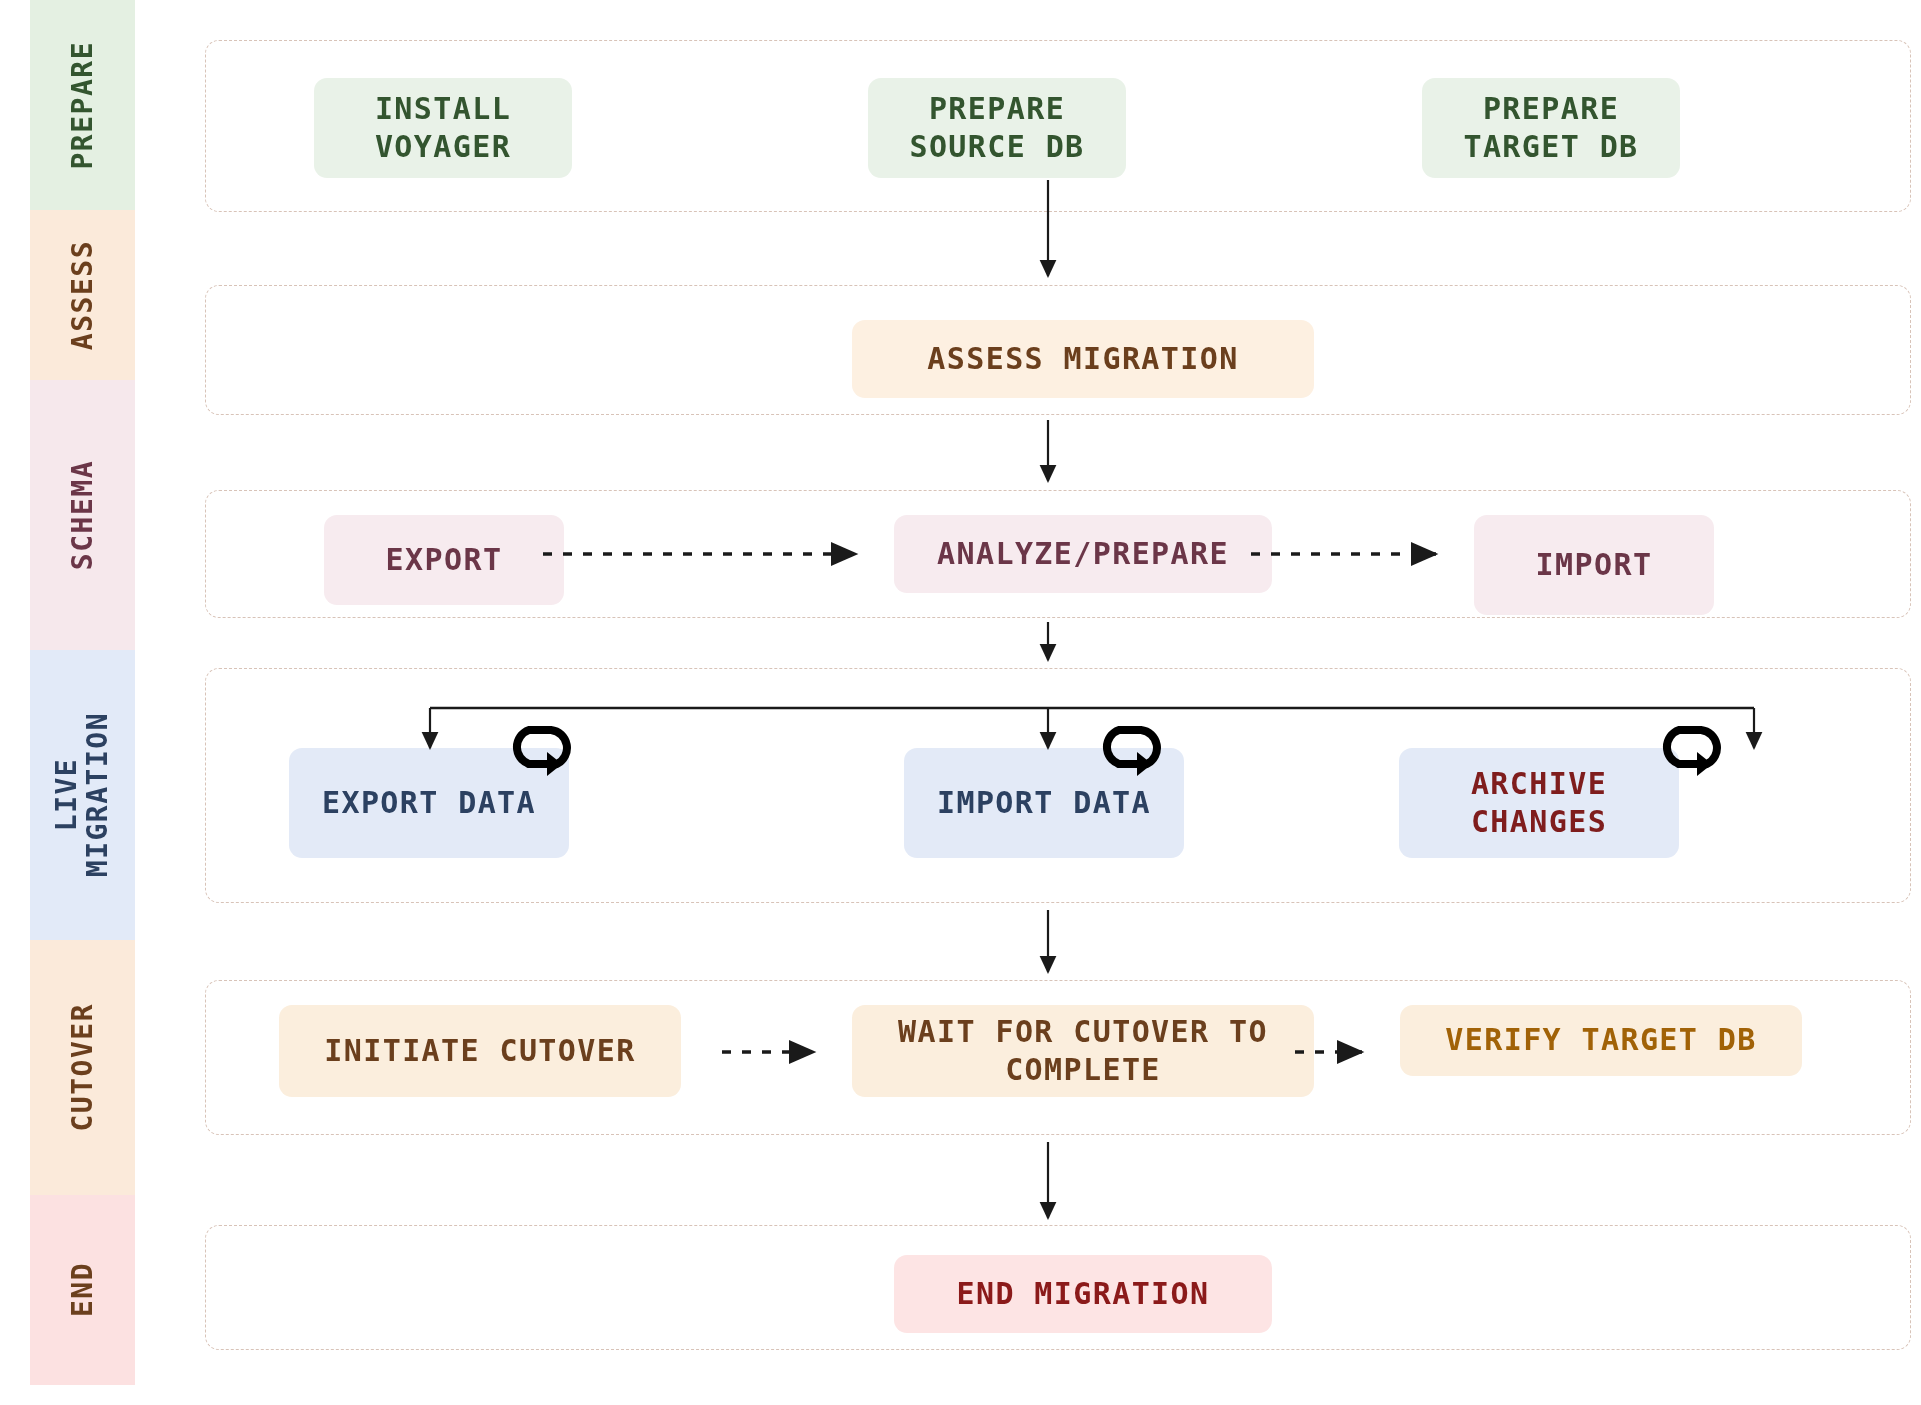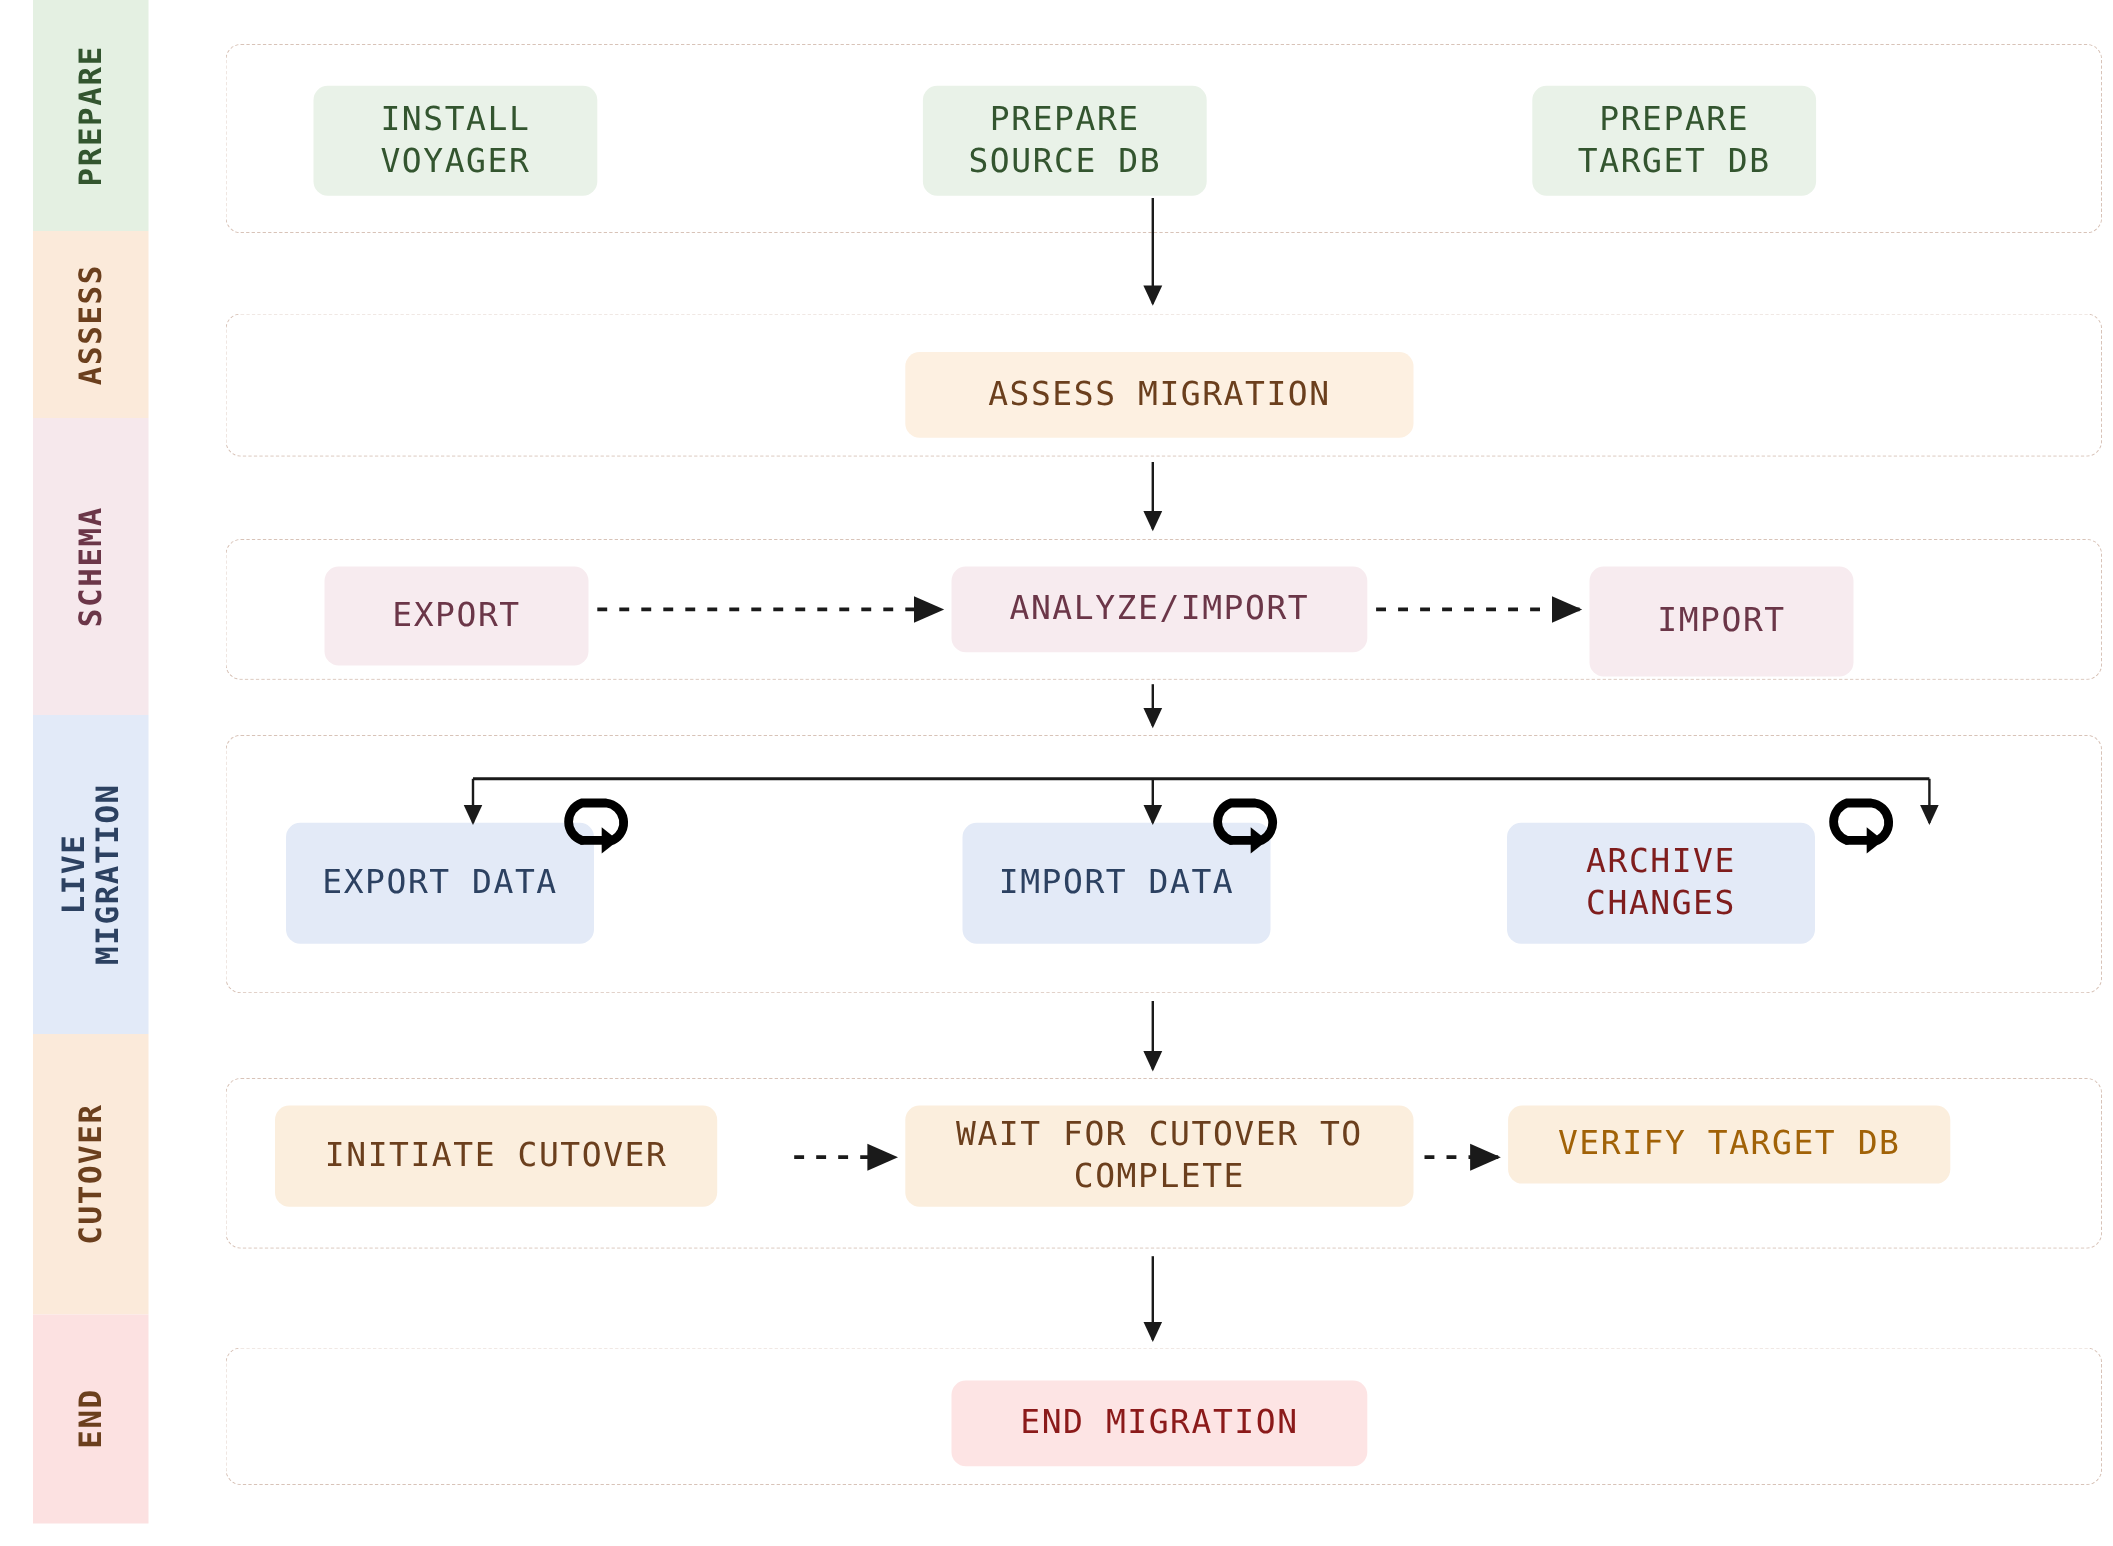--- a/index.html
+++ b/index.html
@@ -37,26 +37,27 @@
     border:1.6px dashed #d8c3b8;
     border-radius:14px;
     background:transparent;
   }
 
   .node {
     position:absolute;
     border-radius:13px;
     display:flex; align-items:center; justify-content:center;
     text-align:center;
-    font-weight:normal;
+    font-weight:bold;
     font-size:30px;
     letter-spacing:1.4px;
     line-height:1.28;
     white-space:pre-line;
     padding:6px 14px;
+    margin-left:29px;
   }
 
   
   #wires { position:absolute; left:0; top:0; width:1921px; height:1405px; pointer-events:none; }
 
   .loop-icon { position:absolute; }
 </style>
 </head>
 <body>
 
@@ -108,21 +109,21 @@
   <div class="lane" style="top:285px;height:130px;"></div>
   <div class="node" style="left:628px;top:320px;width:462px;height:78px;background:#fdf0e1;color:#6b3f1d;justify-content:center;">
     <span>ASSESS MIGRATION</span>
   </div>
 
   <div class="lane" style="top:490px;height:128px;"></div>
   <div class="node" style="left:100px;top:515px;width:240px;height:90px;background:#f7ebef;color:#6b3648;">
     <span>EXPORT</span>
   </div>
   <div class="node" style="left:670px;top:515px;width:378px;height:78px;background:#f7ebef;color:#6b3648;">
-    <span>ANALYZE/IMPORT</span>
+    <span>ANALYZE/PREPARE</span>
   </div>
   <div class="node" style="left:1250px;top:515px;width:240px;height:100px;background:#f7ebef;color:#6b3648;">
     <span>IMPORT</span>
   </div>
 
   <div class="lane" style="top:668px;height:235px;"></div>
   <div class="node" style="left:65px;top:748px;width:280px;height:110px;background:#e3eaf7;color:#2c4161;align-items:center;">
     <span>EXPORT DATA</span>
   </div>
   <div class="node" style="left:680px;top:748px;width:280px;height:110px;background:#e3eaf7;color:#2c4161;">

